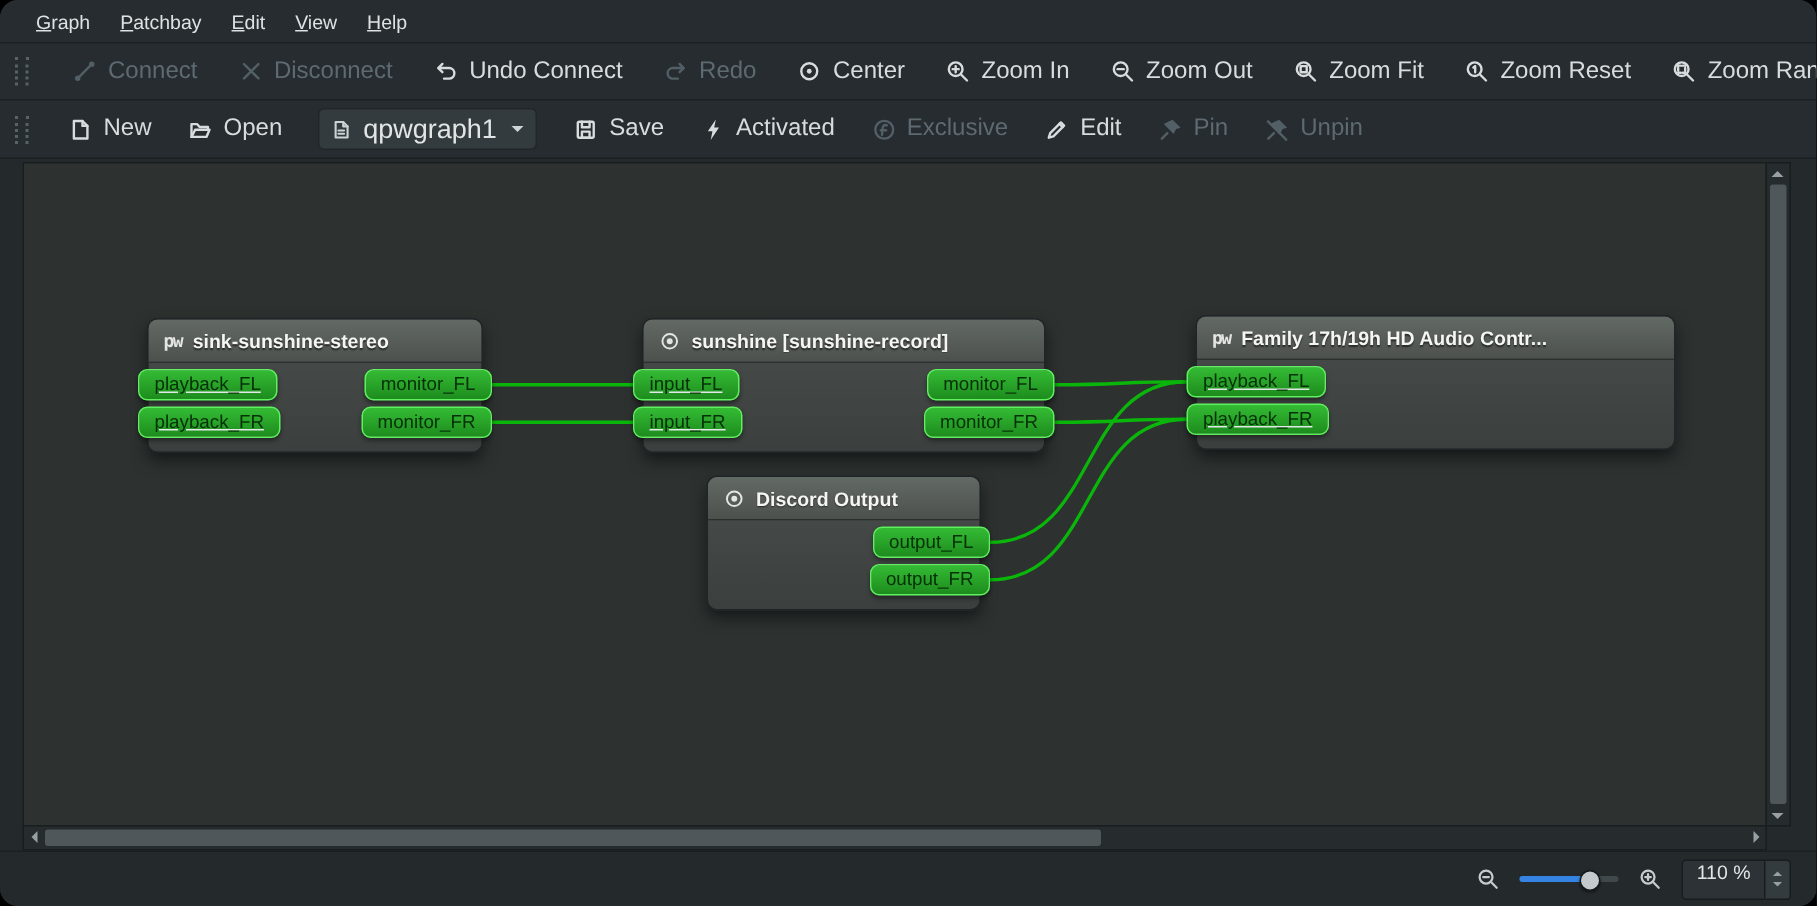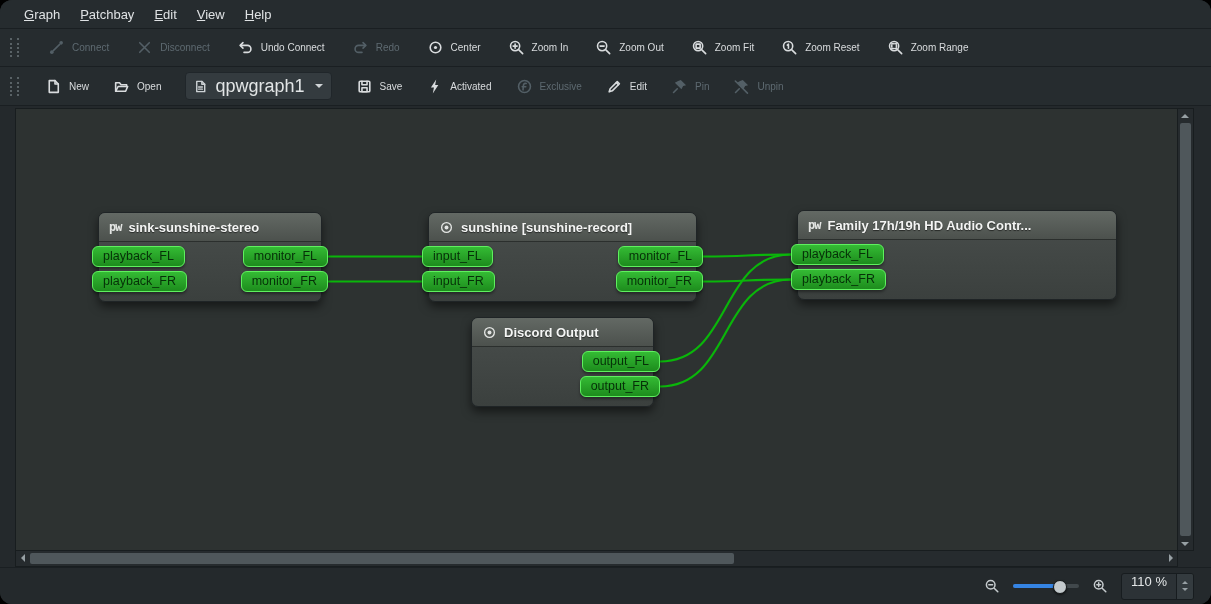--- a/index.html
+++ b/index.html
@@ -25,21 +25,21 @@
   .menu-label{display:inline-block;}
   .menu-label::first-letter{text-decoration:underline;}
 
   
   .toolbar{background:#262c2f;border-bottom:1px solid #1a1f22;display:flex;align-items:center;
     padding:0 12px 0 10px;flex:none;}
   .toolbar.tb1{height:37px;gap:27px;}
   .toolbar.tb2{height:38px;gap:24px;}
   .grip{width:5px;height:19px;border-left:2px dotted #59626 6;border-left:2px dotted #596266;
     border-right:2px dotted #596266;margin-right:2px;flex:none;}
-  .tbtn{display:flex;align-items:center;gap:7px;font-size:10px;color:#d9dcde;cursor:pointer;white-space:nowrap;}
+  .tbtn{display:flex;align-items:center;gap:7px;font-size:16px;color:#d9dcde;cursor:pointer;white-space:nowrap;}
   .tbtn .icon{width:17px;height:17px;flex:none;color:#d9dcde;}
   .tbtn.disabled{color:#5e6a71;}
   .tbtn.disabled .icon{color:#535f66;}
   .icon path,.icon circle,.icon rect{stroke:currentColor;fill:none;stroke-width:1.5;
     stroke-linecap:round;stroke-linejoin:round;}
   .icon .fil{fill:currentColor;stroke:none;}
 
   .combo{display:flex;align-items:center;gap:7px;height:26px;padding:0 8px 0 7px;
     background:#343b3f;border:1px solid #20262a;border-radius:4px;font-size:18px;color:#e2e5e6;cursor:pointer;}
   .combo .icon{width:15px;height:15px;color:#cdd2d5;}
@@ -56,21 +56,21 @@
     background:linear-gradient(#494e4c,#3b403e);box-shadow:0 5px 10px rgba(0,0,0,.5);}
   .node-header{height:28px;display:flex;align-items:center;gap:7px;padding:0 10px;
     border-radius:6px 6px 0 0;background:linear-gradient(#636964,#4c514d);
     border-bottom:1px solid #2b2f2d;color:#f4f5f4;font-weight:bold;font-size:13px;}
   .node-icon{color:#e3e5e3;display:flex;align-items:center;}
   .node-icon.pw{font-family:"DejaVu Sans Mono",monospace;font-size:12px;font-weight:bold;letter-spacing:-1px;}
   .node-icon svg{width:15px;height:15px;display:block;}
   .node-title{white-space:nowrap;overflow:hidden;text-overflow:ellipsis;text-shadow:0 1px 1px rgba(0,0,0,.55);}
   .node-ports{display:flex;justify-content:space-between;padding:4px 0 9px;}
   .pcol{display:flex;flex-direction:column;gap:4px;}
-  .pcol.in{align-items:flex-start;}
+  .pcol.in{align-items:flex-start;text-decoration:underline;}
   .pcol.out{align-items:flex-end;margin-left:auto;}
   .port{font-size:12.5px;line-height:17px;padding:1px 10px;border-radius:6px;
     border:1px solid var(--port-border,#5ff05f);
     background:linear-gradient(var(--port-fill-hi,#34bb34),var(--port-fill-lo,#1d8c1d));
     color:var(--port-text,#063008);box-shadow:0 2px 3px rgba(0,0,0,.4);cursor:crosshair;white-space:nowrap;}
   .pcol.in .port{margin-left:-7px;}
   .pcol.out .port{margin-right:-7px;}
 
   
   .vscroll{position:absolute;top:2px;bottom:16px;right:17px;width:15px;background:#262b2e;

